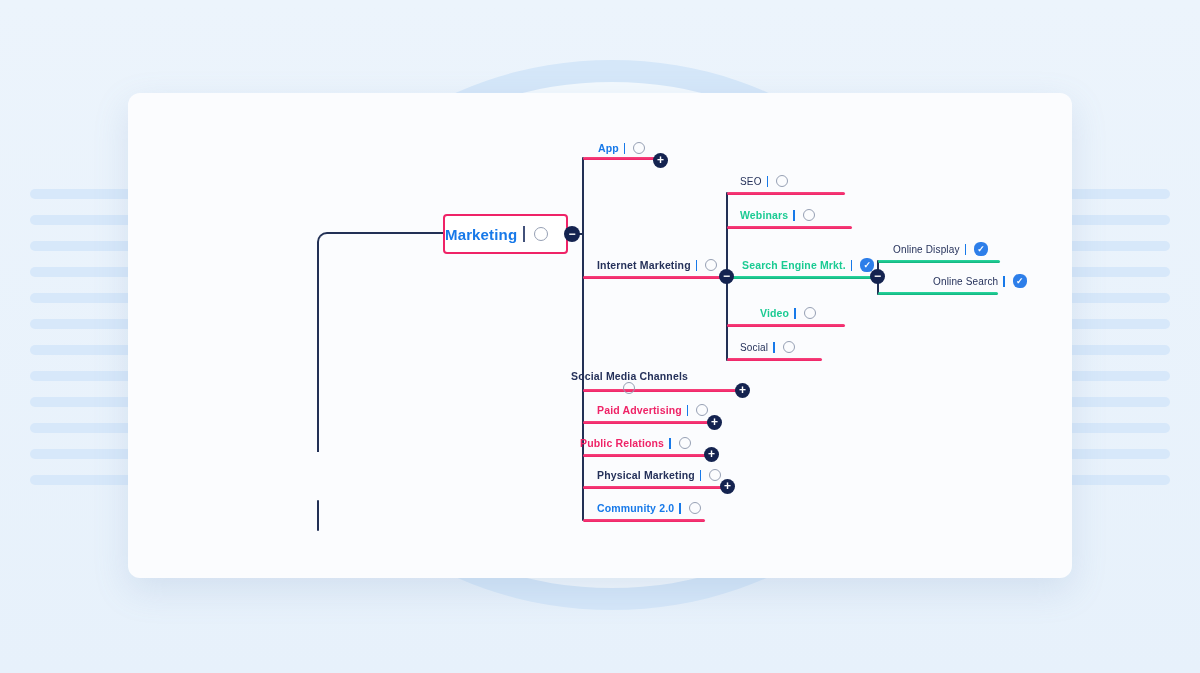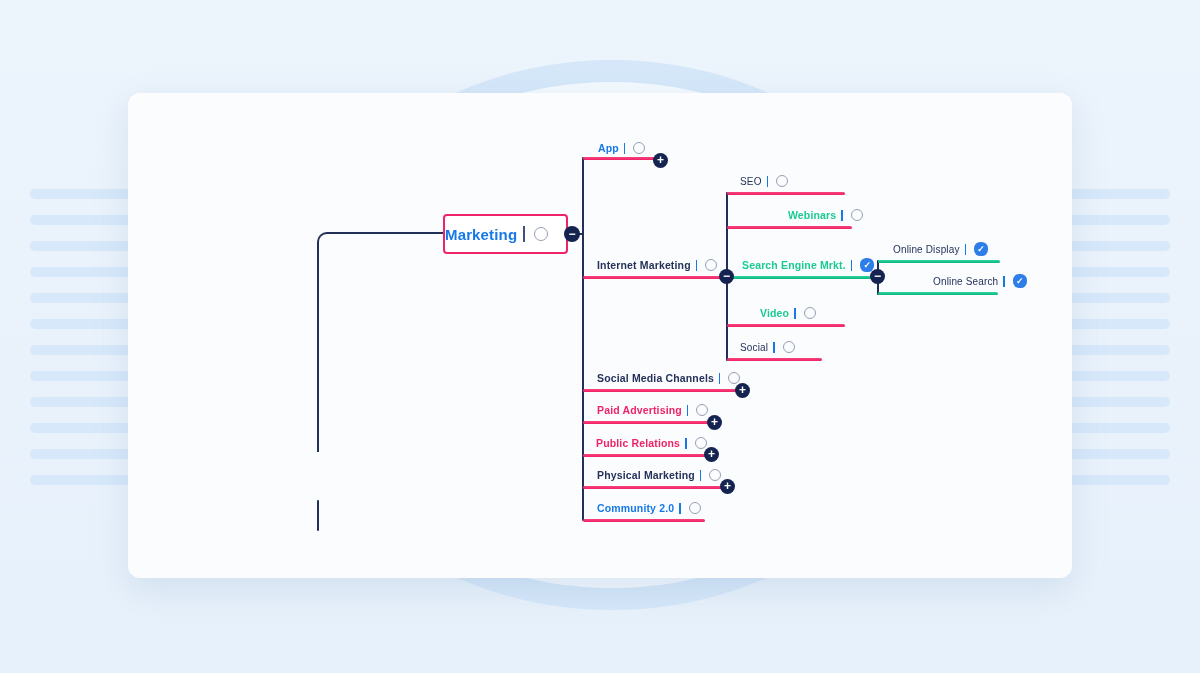--- a/index.html
+++ b/index.html
@@ -112,21 +112,21 @@
     <span class="circle"></span>
   </div>
   <button class="expander" style="left:591px; top:176px;">−</button>
 
   <div class="row" style="left:612px; top:80px;">
     <span class="lbl reg c-navy">SEO</span>
     <span class="caret"></span>
     <span class="circle"></span>
   </div>
 
-  <div class="row" style="left:612px; top:114px;margin-left:48px;">
+  <div class="row" style="left:612px; top:114px;">
     <span class="lbl c-green">Webinars</span>
     <span class="caret"></span>
     <span class="circle"></span>
   </div>
 
   <div class="row" style="left:614px; top:164px;">
     <span class="lbl c-green">Search Engine Mrkt.</span>
     <span class="caret"></span>
     <span class="checkbox">
         <span>✓</span>
@@ -155,35 +155,35 @@
   </div>
 
   <div class="row" style="left:765px; top:180px;margin-left:40px;">
     <span class="lbl reg c-navy">Online Search</span>
     <span class="caret"></span>
     <span class="checkbox">
         <span>✓</span>
       </span>
   </div>
 
-  <div class="row" style="left:469px; top:277px;">
+  <div class="row" style="left:443px; top:277px;flex-direction:column;">
     <span class="lbl c-navy">Social Media Channels</span>
     <span class="caret"></span>
     <span class="circle"></span>
   </div>
   <button class="expander" style="left:607px; top:290px;">+</button>
 
   <div class="row" style="left:469px; top:309px;">
     <span class="lbl c-pink">Paid Advertising</span>
     <span class="caret"></span>
     <span class="circle"></span>
   </div>
   <button class="expander" style="left:579px; top:322px;">+</button>
 
-  <div class="row" style="left:468px; top:342px;">
+  <div class="row" style="left:452px; top:342px;">
     <span class="lbl c-pink">Public Relations</span>
     <span class="caret"></span>
     <span class="circle"></span>
   </div>
   <button class="expander" style="left:576px; top:354px;">+</button>
 
   <div class="row" style="left:469px; top:374px;">
     <span class="lbl c-navy">Physical Marketing</span>
     <span class="caret"></span>
     <span class="circle"></span>

